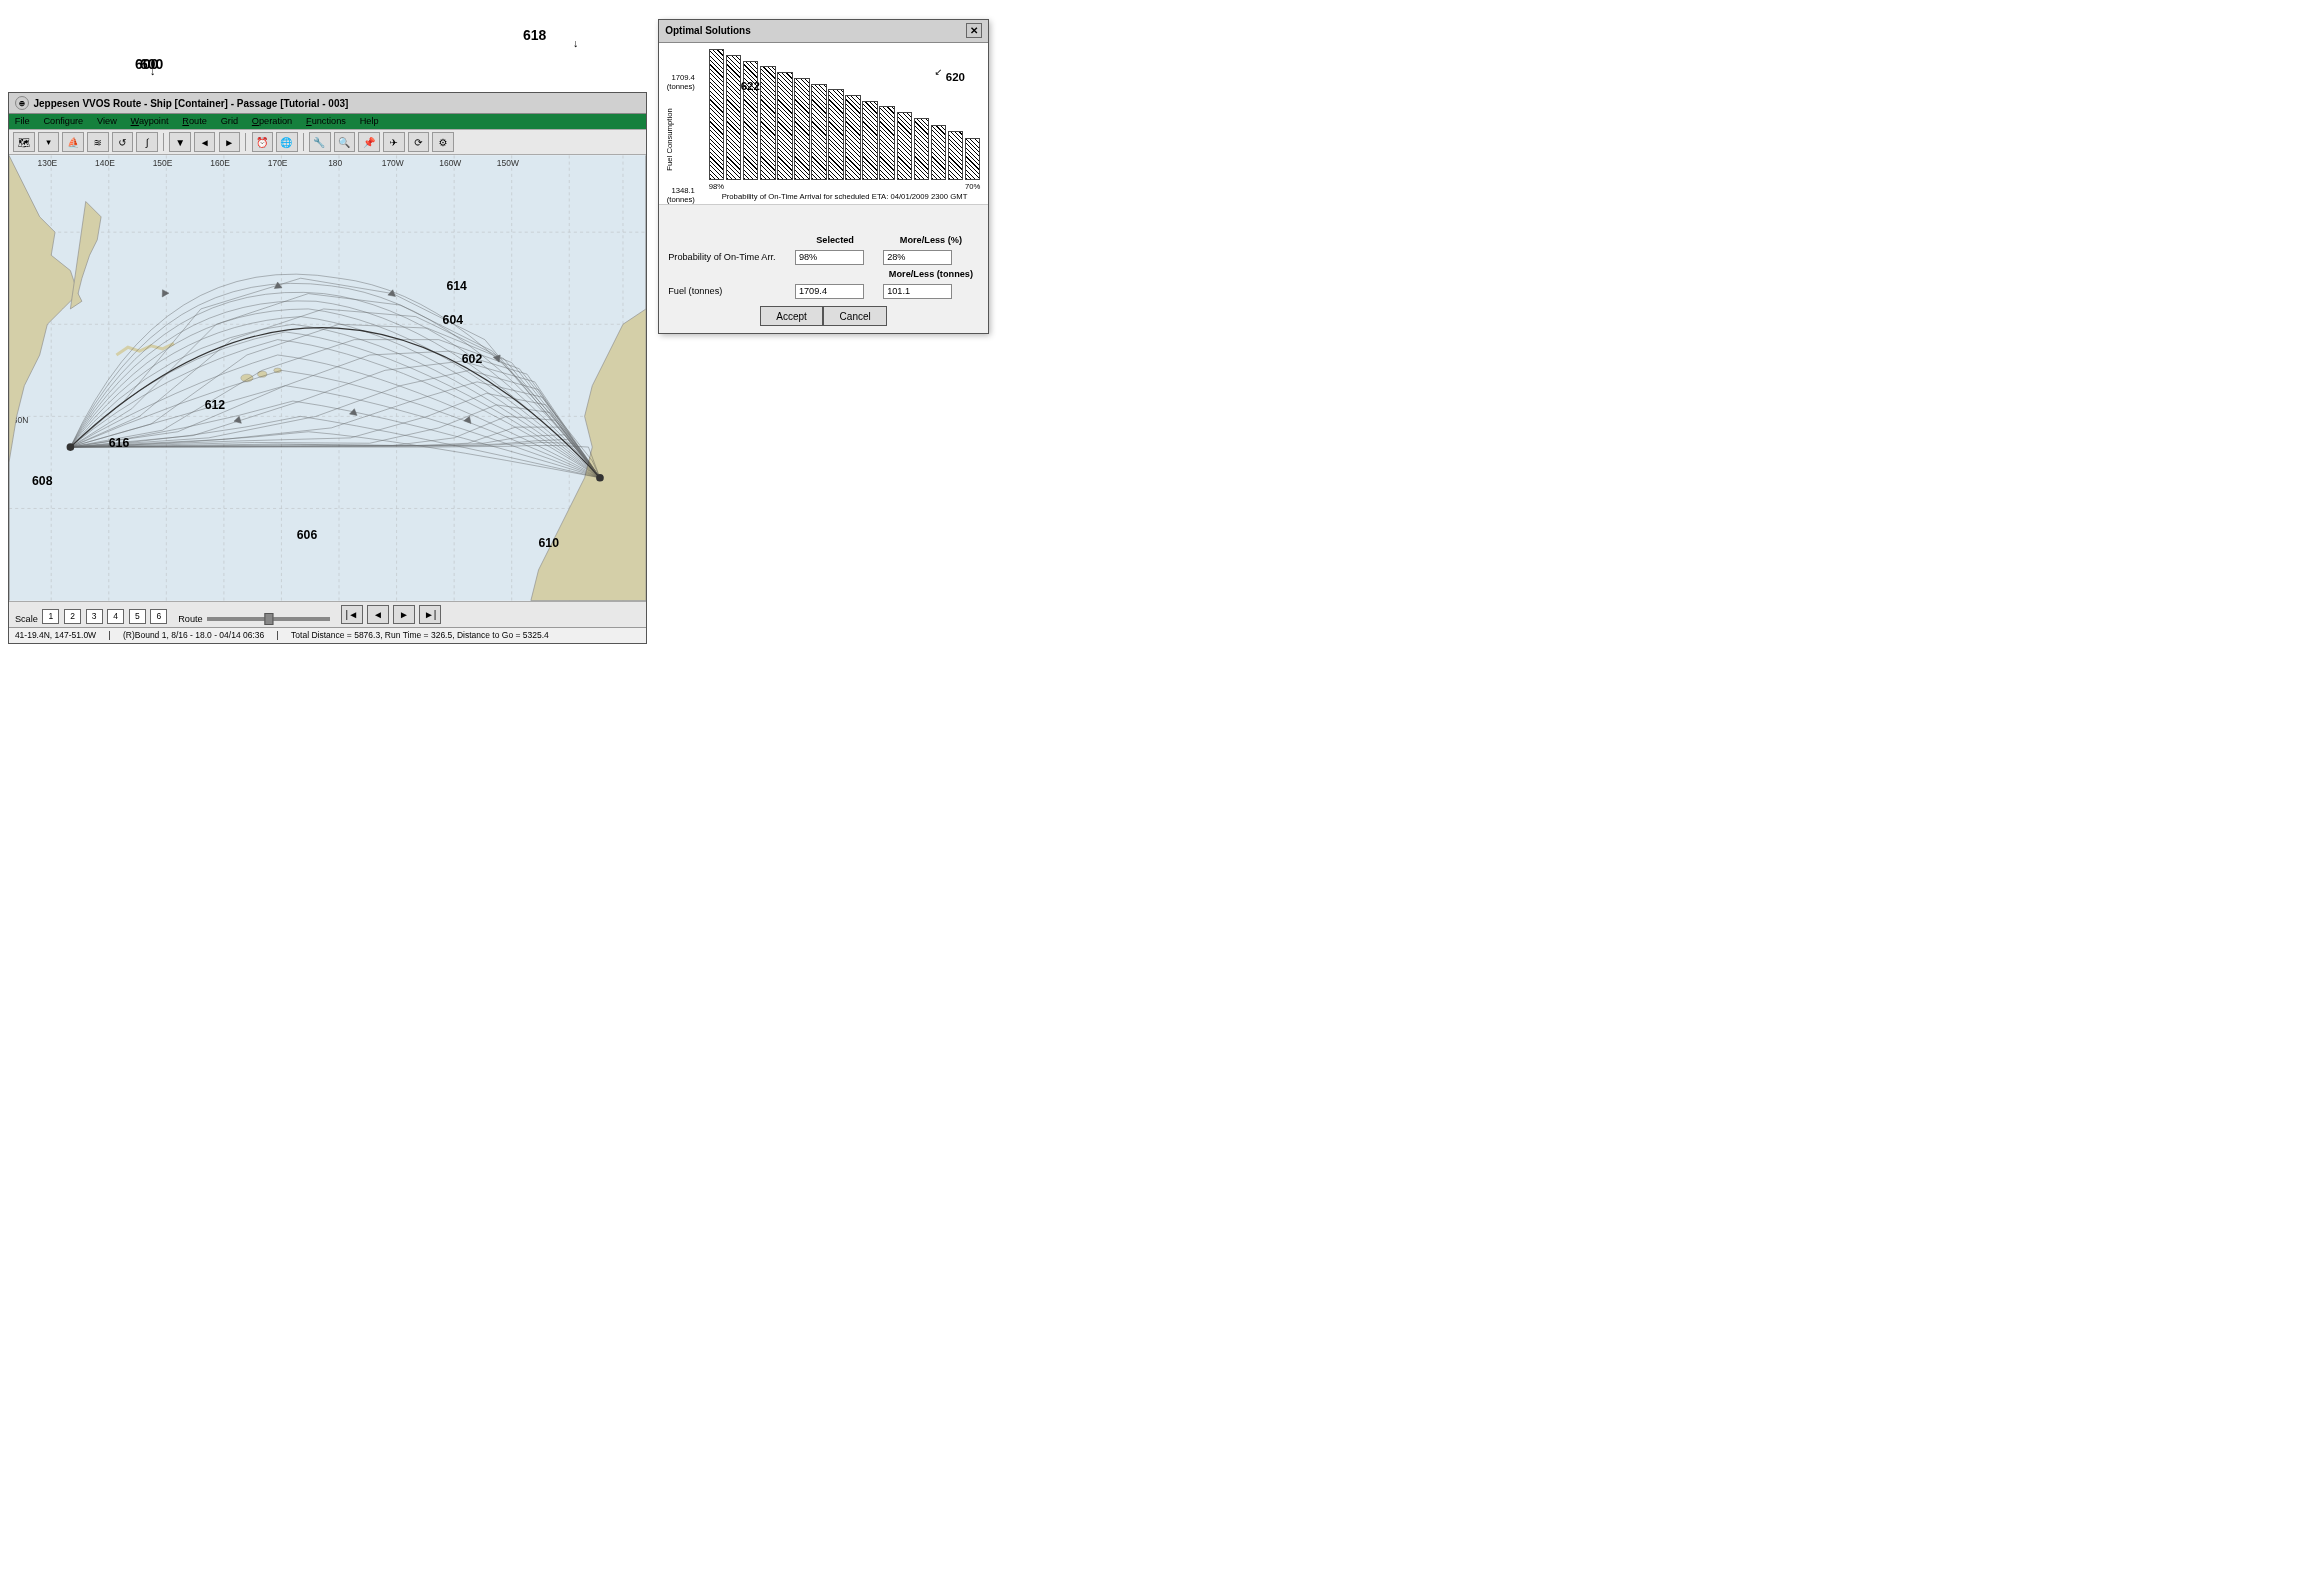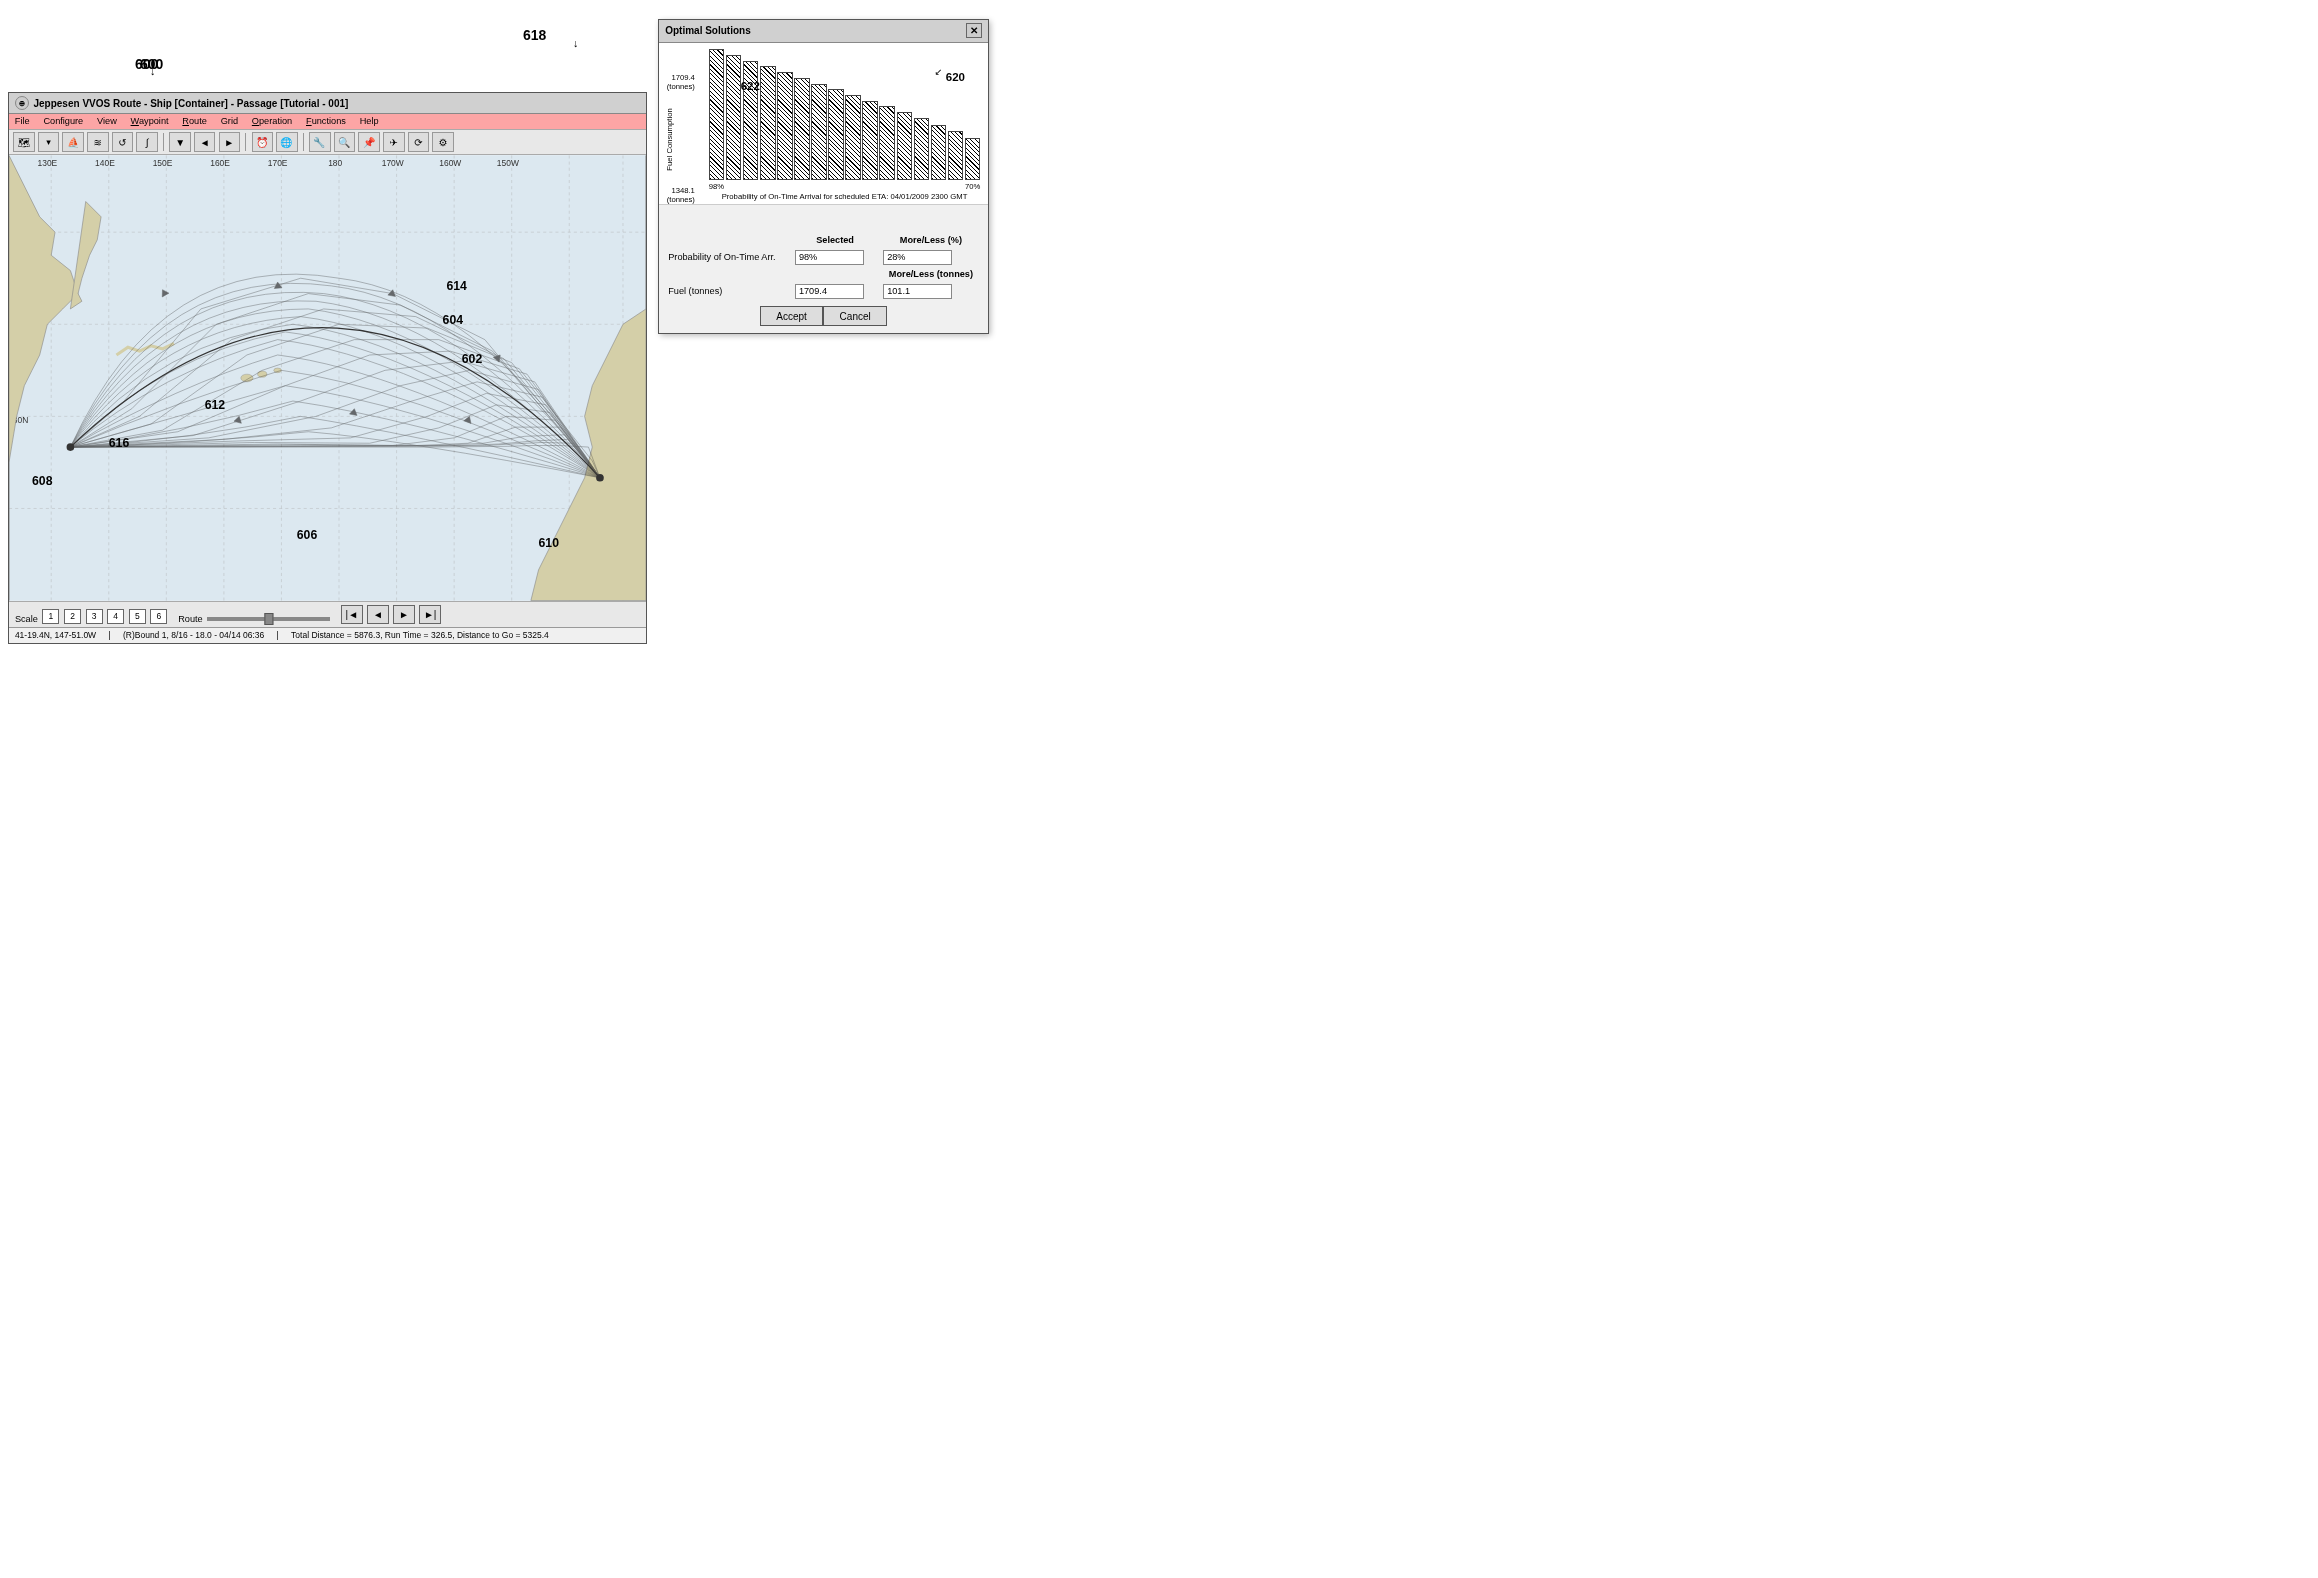--- a/index.html
+++ b/index.html
@@ -46,21 +46,21 @@
       width: 14px;
       height: 14px;
       background: #ccc;
       border-radius: 50%;
       border: 0.8px solid #888;
       display: flex; align-items: center; justify-content: center;
       font-size: 7.7px;
     }
 
     #menu-bar {
-      background: #fca5a5;
+      background: #15803d;
       padding: 1.5px 4.6px;
       border-bottom: 0.8px solid #aaa;
       display: flex;
       gap: 10.8px;
       font-size: 9.2px;
     }
 
     #menu-bar span {
       cursor: pointer;
       padding: 0.8px 1.5px;
@@ -326,21 +326,21 @@
   </style>
 </head>
 <body>
 
 <div class="annotation-label" style="left:135px; top:56px;">600</div>
 
 <div id="app-window">
 
   <div id="title-bar">
     <div class="app-icon">⊕</div>
-    <span>Jeppesen VVOS Route - Ship [Container] - Passage [Tutorial - 001]</span>
+    <span>Jeppesen VVOS Route - Ship [Container] - Passage [Tutorial - 003]</span>
   </div>
 
   <div id="menu-bar">
     <span>File</span>
     <span>Configure</span>
     <span>View</span>
     <span><u>W</u>aypoint</span>
     <span><u>R</u>oute</span>
     <span>Grid</span>
     <span><u>O</u>peration</span>

